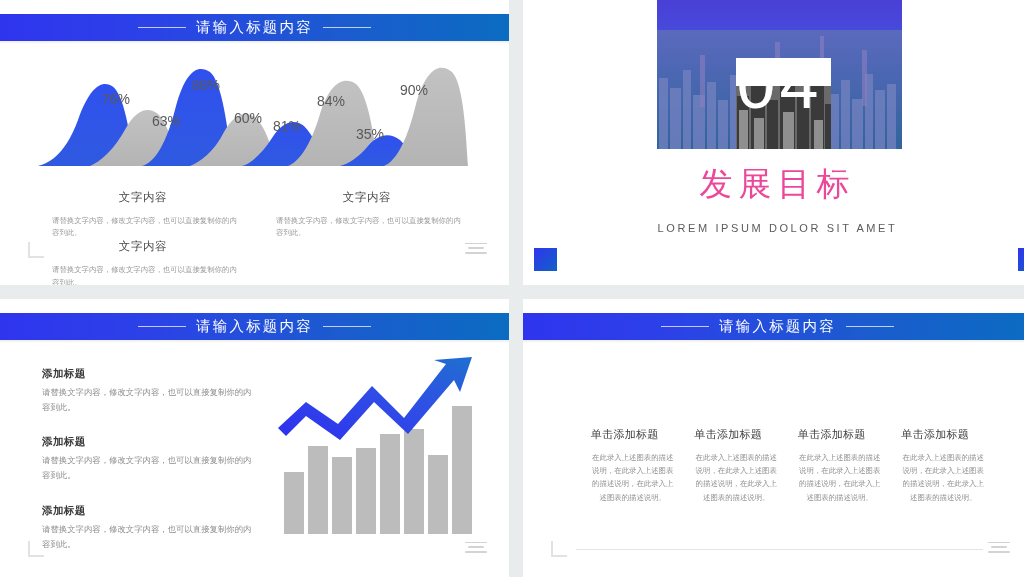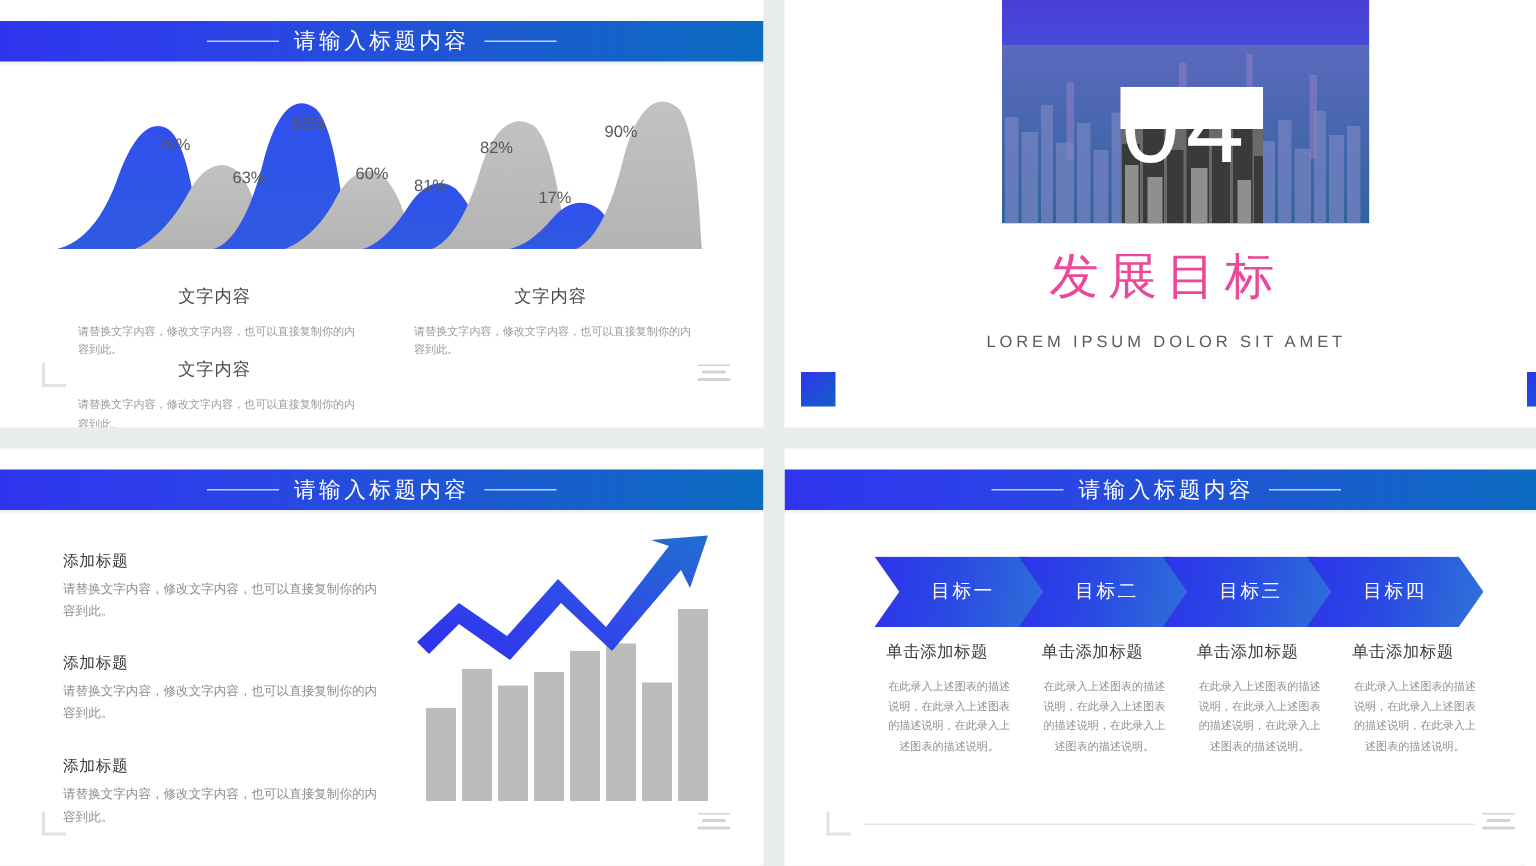--- a/index.html
+++ b/index.html
@@ -40,40 +40,40 @@
     border-left:2px solid #e2e2e4;border-bottom:2px solid #e2e2e4;
   }
   .menu-lines{position:absolute;right:22px;bottom:28px;width:22px;}
   .menu-lines i{display:block;height:1.6px;background:#d3d3d6;margin-bottom:3.2px;border-radius:1px;}
   .menu-lines i:nth-child(2){width:70%;margin-left:15%;}
 
   
   .hills-wrap{position:absolute;left:0;top:46px;width:100%;height:155px;}
   .hills-svg{position:absolute;left:38px;top:8px;}
   .hill-label{
-    position:absolute;color:#595959;font-size:11px;white-space:nowrap;
+    position:absolute;color:#595959;font-size:14px;white-space:nowrap;
     transform:translateX(-50%);
     padding-left:24px;
   }
   .s1-cols{
     position:absolute;left:40px;top:190px;width:430px;
     display:grid;grid-template-columns:1fr 1fr;column-gap:18px;
   }
   .s1-col h4{
     margin:0 0 10px 0;font-size:11.5px;font-weight:400;color:#4a4a4a;
     text-align:center;letter-spacing:.6px;
   }
   .s1-col p{
     margin:0;font-size:7.4px;line-height:1.65;color:#9a9a9a;
     text-align:left;padding-left:12px;padding-right:8px;
   }
 
   
   .photo{
-    position:absolute;left:145px;top:0px;width:245px;height:149px;overflow:hidden;
+    position:absolute;left:134px;top:0px;width:245px;height:149px;overflow:hidden;
   }
   .photo svg{display:block;}
   .num-overlay{
     position:absolute;left:0;top:0;width:100%;height:100%;
     display:flex;align-items:center;justify-content:center;
     font-size:70px;color:#ffffff;letter-spacing:4px;line-height:1;
     padding-top:18px;box-sizing:border-box;
     font-family:"Liberation Sans","DejaVu Sans",sans-serif;font-weight:300;
   }
   .s2-title{
@@ -88,21 +88,21 @@
     position:absolute;width:23px;height:23px;
     background:linear-gradient(135deg,#2f35ee 0%,#1360c6 100%);
   }
   .sq.left{left:11px;bottom:14px;}
   .sq.right{right:-9px;bottom:14px;}
 
   
   .s3-text{position:absolute;left:42px;top:68px;width:215px;}
   .s3-block{margin-bottom:21px;}
   .s3-block h4{
-    margin:0 0 4px 0;font-size:10.5px;font-weight:400;color:#3a3a3a;letter-spacing:.4px;
+    margin:0 0 4px 0;font-size:10.5px;font-weight:700;color:#3a3a3a;letter-spacing:.4px;
   }
   .s3-block p{
     margin:0;font-size:8.4px;line-height:1.75;color:#8e8e8e;
   }
   .s3-chart{position:absolute;left:276px;top:57px;}
 
   
   .chev-row{position:absolute;left:60px;top:72px;width:400px;height:47px;}
   .chev{
     position:absolute;top:0;height:47px;
@@ -161,22 +161,22 @@
         <path d="M204 112 C 212 110, 224 100, 234 84 C 244 68, 256 64, 266 72 C 276 82, 282 98, 286 112 Z" fill="url(#hb)"></path>
         <path d="M250 112 C 260 108, 272 94, 282 60 C 292 28, 306 22, 318 30 C 330 40, 336 82, 340 112 Z" fill="url(#hg)"></path>
         <path d="M302 112 C 310 110, 320 104, 330 92 C 340 80, 352 78, 362 86 C 370 94, 374 104, 378 112 Z" fill="url(#hb)"></path>
         <path d="M346 112 C 356 108, 368 92, 378 50 C 388 14, 402 8, 414 18 C 426 30, 428 84, 430 112 Z" fill="url(#hg)"></path>
       </svg>
       <span class="hill-label" style="left:104px;top:45px;">76%</span>
       <span class="hill-label" style="left:154px;top:67px;">63%</span>
       <span class="hill-label" style="left:194px;top:31px;">88%</span>
       <span class="hill-label" style="left:236px;top:64px;">60%</span>
       <span class="hill-label" style="left:275px;top:72px;">81%</span>
-      <span class="hill-label" style="left:319px;top:47px;">82%</span>
-      <span class="hill-label" style="left:358px;top:80px;">17%</span>
+      <span class="hill-label" style="left:319px;top:47px;">84%</span>
+      <span class="hill-label" style="left:358px;top:80px;">35%</span>
       <span class="hill-label" style="left:402px;top:36px;">90%</span>
     </div>
 
     <div class="s1-cols">
       <div class="s1-col">
         <h4>文字内容</h4>
         <p>请替换文字内容，修改文字内容，也可以直接复制你的内容到此。</p>
       </div>
       <div class="s1-col">
         <h4>文字内容</h4>
@@ -332,26 +332,20 @@
   </div>
 
   <div class="slide">
     <div class="titlebar">
       <span class="tb-line"></span>
       <span class="tb-text">请输入标题内容</span>
       <span class="tb-line"></span>
     </div>
     <div class="titlebar-shadow"></div>
 
-    <div class="chev-row">
-      <div class="chev" style="left:0px;width:118px;">目标一</div>
-      <div class="chev" style="left:96px;width:118px;">目标二</div>
-      <div class="chev" style="left:192px;width:118px;">目标三</div>
-      <div class="chev" style="left:288px;width:118px;">目标四</div>
-    </div>
 
     <div class="s4-cols">
       <div class="s4-col">
         <h4>单击添加标题</h4>
         <p>在此录入上述图表的描述说明，在此录入上述图表的描述说明，在此录入上述图表的描述说明。</p>
       </div>
       <div class="s4-col">
         <h4>单击添加标题</h4>
         <p>在此录入上述图表的描述说明，在此录入上述图表的描述说明，在此录入上述图表的描述说明。</p>
       </div>

